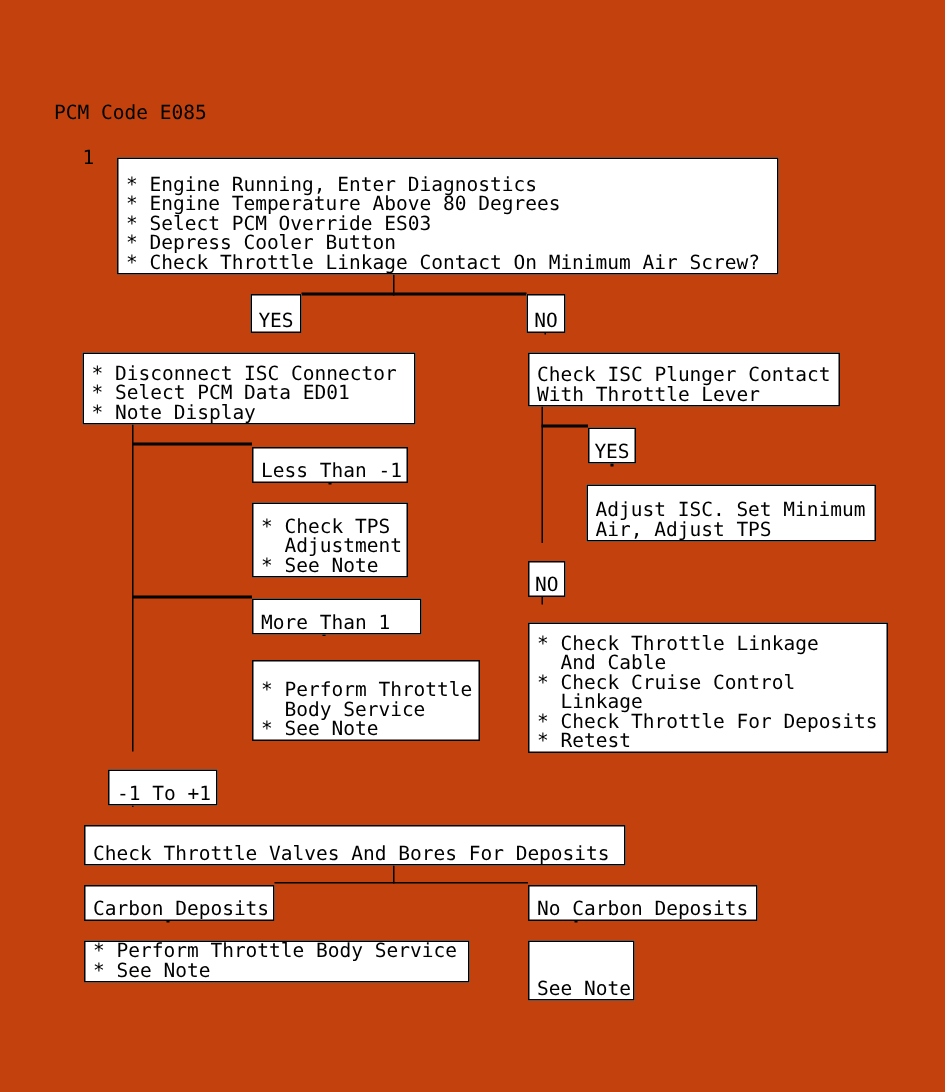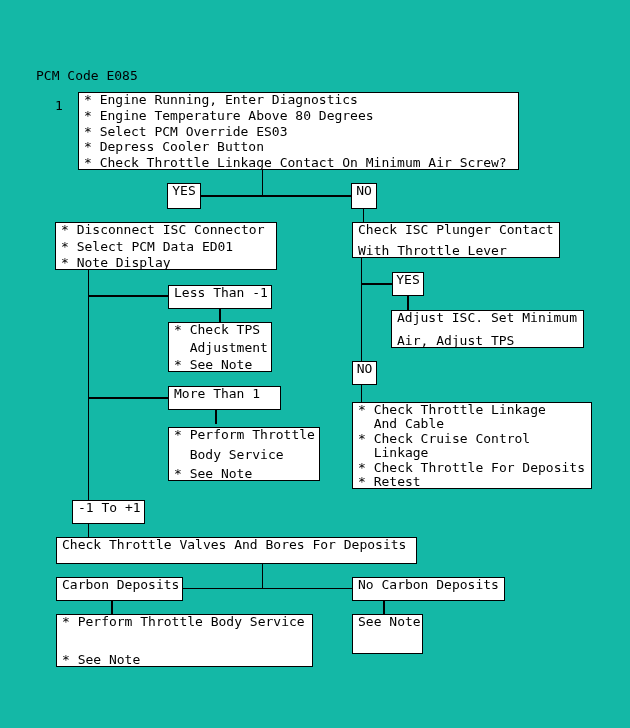--- a/index.html
+++ b/index.html
@@ -1,27 +1,27 @@
 <!DOCTYPE html>
 <html><head>
 <meta charset="utf-8">
 <style>
   * { margin:0; padding:0; box-sizing:border-box; }
   html,body { background:#ffffff; }
   .canvas {
-    position:relative; width:630px; height:728px; background:#14b8a6;
+    position:relative; width:630px; height:728px; background:#c2410c;
     font-family:"DejaVu Sans Mono","Liberation Mono",monospace;
     font-size:13px; line-height:13px; color:#000000;
     white-space:pre; overflow:hidden;
   }
   .free-label { position:absolute; }
   .box {
     position:absolute; border:1.5px solid #000000; background:#ffffff;
-    display:flex; flex-direction:column; justify-content:space-between;
-    padding-left:5px; white-space:pre;
+    display:flex; flex-direction:column; justify-content:flex-end;
+    padding-left:5px; white-space:pre;margin-top:13px;
   }
   .box.hcenter { align-items:center; padding-left:0; }
   .seg { position:absolute; background:#000000; }
   .seg.h { height:1.5px; }
   .seg.v { width:1.5px; }
   .b { font-weight:normal; }
   .u { }
 </style>
 </head>
 <body>
@@ -103,21 +103,21 @@
   </div>
 
   <div class="box" style="left:352px;top:577px;width:153px;height:24px">
     <div>No Carbon Deposits</div>
   </div>
 
   <div class="box" style="left:56px;top:577px;width:127px;height:24px">
     <div>Carbon Deposits</div>
   </div>
 
-  <div class="box" style="left:56px;top:614px;width:257px;height:53px">
+  <div class="box" style="left:56px;top:614px;width:257px;height:28px">
     <div>* Perform Throttle Body Service</div>
     <div>* See Note</div>
   </div>
 
   <div class="box" style="left:352px;top:614px;width:71px;height:40px">
     <div>See Note</div>
   </div>
 
   <div class="box" style="left:352px;top:222px;width:208px;height:36px">
     <div>Check ISC Plunger Contact</div>

